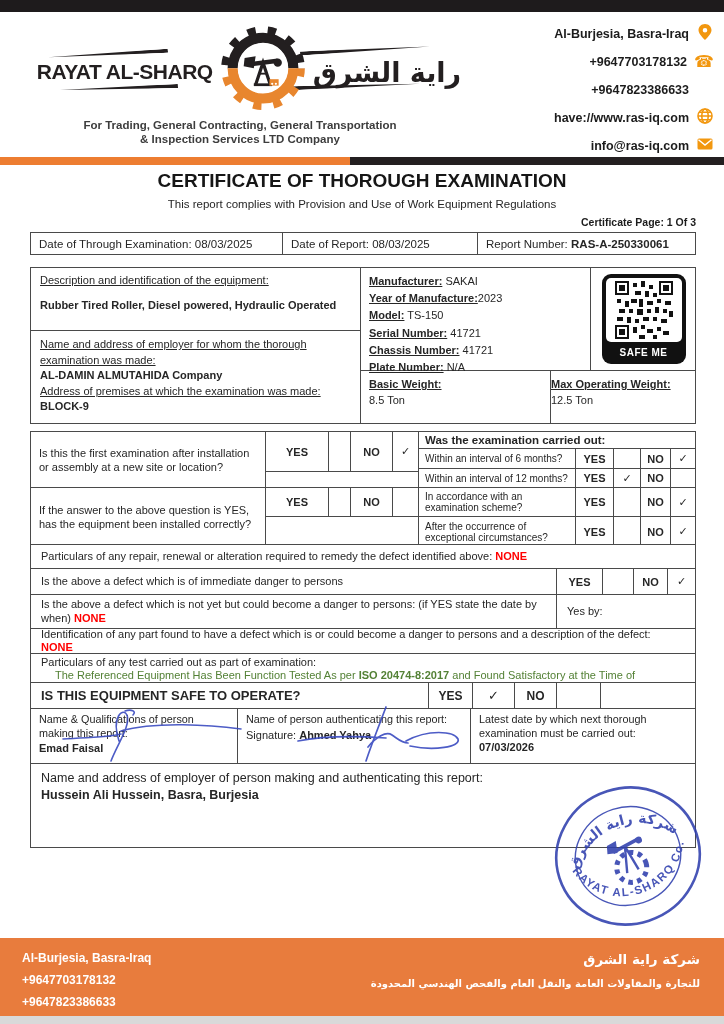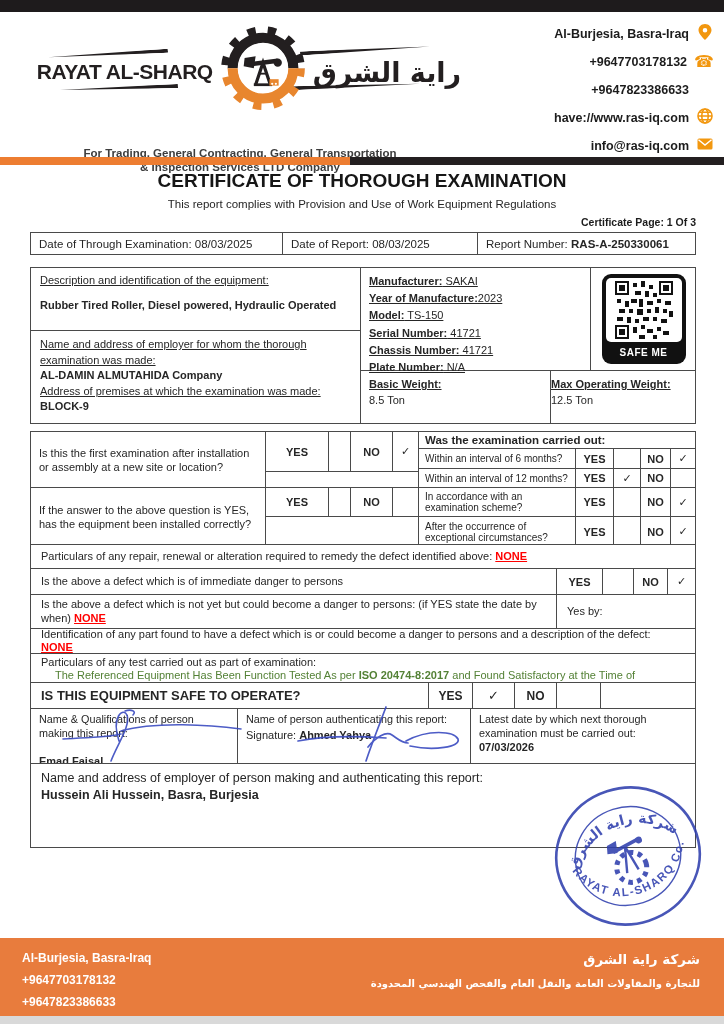--- a/index.html
+++ b/index.html
@@ -9,21 +9,21 @@
   .topbar{position:absolute;left:0;top:0;width:724px;height:12px;background:#1e1b1c;}
   
   .logo-row{position:absolute;left:34px;top:22px;width:430px;height:100px;display:flex;align-items:center;justify-content:center;gap:4px;}
   .name-en{font-size:21px;font-weight:bold;letter-spacing:-0.5px;color:#231f20;white-space:nowrap;text-align:center;}
   .name-ar{font-size:27px;font-weight:bold;color:#231f20;white-space:nowrap;}
   .swoosh{position:absolute;background:#231f20;height:4px;}
   .sw-tl{left:48px;top:52px;width:120px;transform:rotate(-3deg);clip-path:polygon(0 50%,100% 0,100% 100%);}
   .sw-bl{left:60px;top:86px;width:118px;transform:rotate(-2deg);clip-path:polygon(0 50%,100% 0,100% 100%);}
   .sw-tr{left:300px;top:48px;width:130px;transform:rotate(-3deg);clip-path:polygon(0 0,100% 50%,0 100%);}
   .sw-br{left:292px;top:84px;width:128px;transform:rotate(-2deg);clip-path:polygon(0 0,100% 50%,0 100%);}
-  .tagline{position:absolute;left:20px;top:118px;width:440px;text-align:center;font-weight:bold;color:#3d3d3d;font-size:11.5px;line-height:14px;margin-top:28px;}
+  .tagline{position:absolute;left:20px;top:118px;width:440px;text-align:center;font-weight:bold;color:#3d3d3d;font-size:11.5px;line-height:14px;}
   .contact{position:absolute;right:10px;top:20px;width:250px;}
   .contact-row{display:flex;align-items:center;justify-content:flex-end;gap:7px;height:28px;}
   .contact-row .txt{font-size:12.5px;font-weight:bold;color:#1c1c1c;}
   .glyph-icon{font-family:"DejaVu Sans",sans-serif;color:#f2970f;font-size:16px;line-height:16px;}
   .icon-spacer{width:18px;height:18px;}
   .divider{position:absolute;left:0;top:157px;width:724px;height:8px;background:#231f20;}
   .divider .or{position:absolute;left:0;top:0;width:350px;height:8px;background:#ed7d31;}
   
   .title{position:absolute;left:0;top:170px;width:724px;text-align:center;font-size:19px;font-weight:bold;color:#161616;}
   .subtitle{position:absolute;left:0;top:198px;width:724px;text-align:center;font-size:11.5px;color:#262626;}
@@ -33,38 +33,38 @@
   .br{border-right:1px solid #4a4a4a;box-sizing:border-box;}
   .bb{border-bottom:1px solid #4a4a4a;box-sizing:border-box;}
   
   .datetable{top:232px;height:23px;display:flex;align-items:stretch;font-size:11.5px;}
   .datetable>div{display:flex;align-items:center;padding-left:8px;}
   
   .equip{top:267px;height:157px;}
   .cell{position:absolute;box-sizing:border-box;}
   .lbl{text-decoration:underline;}
   .b{font-weight:bold;}
-  .spec-line{line-height:17.2px;font-size:11px;text-decoration:underline;}
+  .spec-line{line-height:17.2px;font-size:11px;}
   .qr-frame{width:84px;height:90px;background:#111;border-radius:9px;padding:4px 4px 0 4px;box-sizing:border-box;}
   .qr-white{background:#fff;border-radius:5px;width:76px;height:64px;display:flex;align-items:center;justify-content:center;}
   .qr-label{color:#fff;font-size:10px;font-weight:bold;text-align:center;line-height:21px;letter-spacing:0.5px;}
   
   .exam{top:431px;height:114px;display:flex;flex-direction:column;font-size:10px;}
   .exrow{display:flex;}
   .qcell{width:235px;display:flex;align-items:center;padding:2px 8px;box-sizing:border-box;font-size:11px;line-height:14px;}
   .mid{width:153px;display:flex;flex-direction:column;box-sizing:border-box;}
   .ynrow{display:flex;flex:0 0 auto;}
   .yn{display:flex;align-items:center;justify-content:center;font-weight:bold;font-size:11px;box-sizing:border-box;}
   .ck{display:flex;align-items:center;justify-content:center;font-size:11px;box-sizing:border-box;}
   .rgt{flex:1;display:flex;flex-direction:column;box-sizing:border-box;}
   .sublabel{display:flex;align-items:center;padding-left:6px;box-sizing:border-box;font-size:10px;line-height:11px;}
   
   .rowbx{display:flex;align-items:stretch;font-size:11px;}
   .textcell{display:flex;align-items:center;padding:3px 10px;box-sizing:border-box;line-height:13.5px;}
-  .red{color:#ff0000;font-weight:bold;text-decoration:underline;}
+  .red{color:#ff0000;font-weight:bold;}
   .green{color:#538135;}
   .safe-q{font-size:13px;font-weight:bold;}
   .sig-label{font-size:10.8px;line-height:13.5px;}
   .sigsvg{position:absolute;pointer-events:none;}
   
   .footer{position:absolute;left:0;top:938px;width:724px;height:78px;background:#e87c3d;color:#fff;}
   .footer-strip{position:absolute;left:0;top:1016px;width:724px;height:8px;background:#d9d9d9;}
   .f-left{position:absolute;left:22px;top:9px;font-size:12px;font-weight:bold;line-height:22px;}
   .f-right{position:absolute;right:24px;top:8px;text-align:right;font-weight:bold;}
 </style>
@@ -363,21 +363,21 @@
     <div class="yn br" style="width:44px;font-size:12px;">YES</div>
     <div class="ck br" style="width:42px;font-size:13px;">✓</div>
     <div class="yn br" style="width:42px;font-size:12px;">NO</div>
     <div class="ck br" style="width:44px;"></div>
     <div style="flex:1;"></div>
   </div>
 
   <div class="bx rowbx" style="top:708px;height:56px;">
     <div class="br" style="width:207px;padding:4px 8px;box-sizing:border-box;position:relative;">
       <div class="sig-label">Name &amp; Qualifications of person making this report:</div>
-      <div class="b" style="font-size:11px;margin-top:15px;">Emad Faisal</div>
+      <div class="b" style="font-size:11px;margin-top:2px;">Emad Faisal</div>
       <svg class="sigsvg" style="left:30px;top:-8px;" width="185" height="66" viewBox="0 0 185 66">
         <g fill="none" stroke="#3a4bc0" stroke-width="1.6" stroke-linecap="round" opacity="0.9">
           <path d="M2 38 C 28 36 44 37 60 33"></path>
           <path d="M58 40 C 50 16 62 6 66 14 C 70 24 56 44 50 60"></path>
           <path d="M60 30 C 95 20 150 24 180 28"></path>
           <path d="M64 10 C 70 8 76 10 72 14"></path>
         </g>
       </svg>
     </div>
     <div class="br" style="width:233px;padding:4px 8px;box-sizing:border-box;position:relative;">

